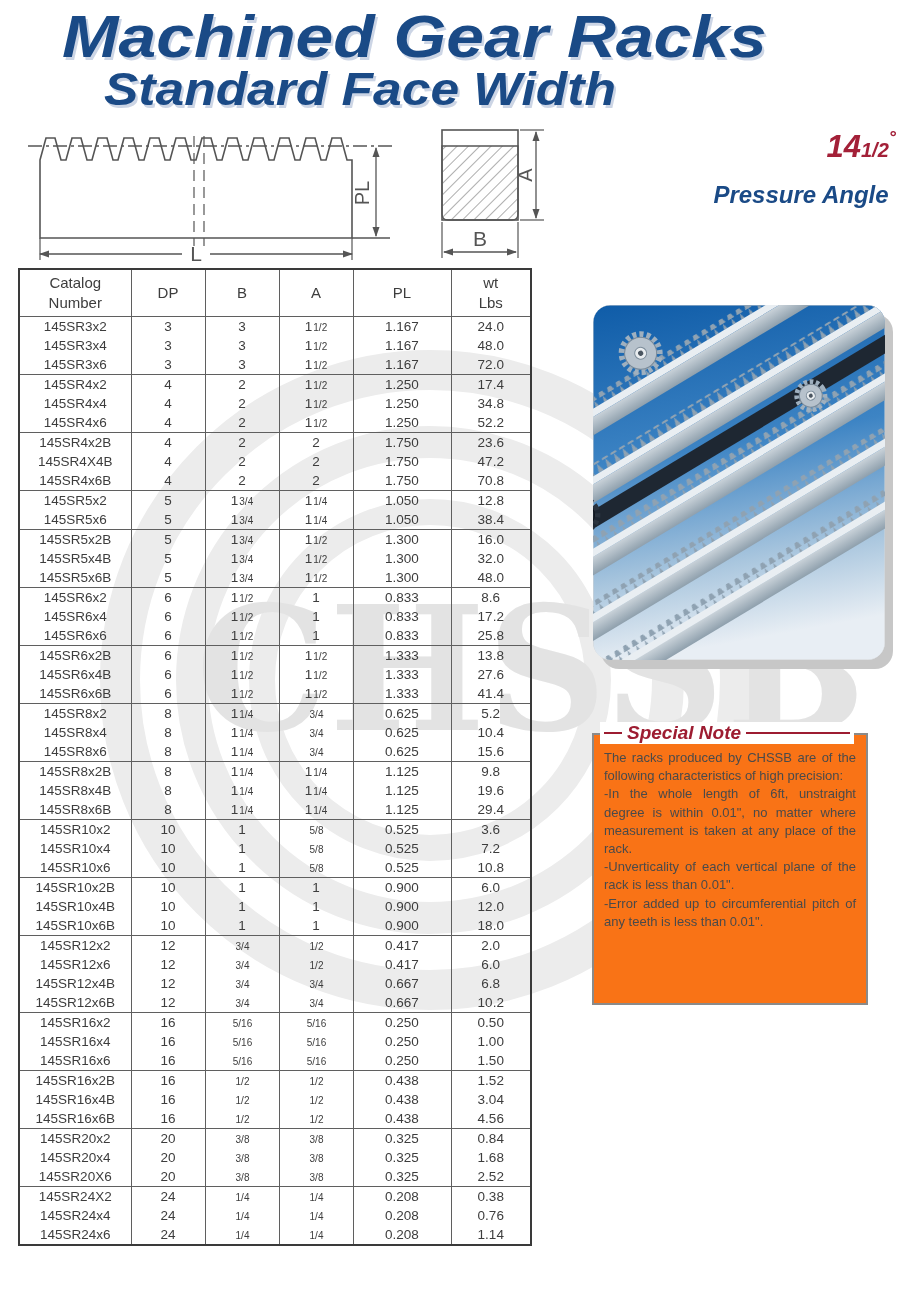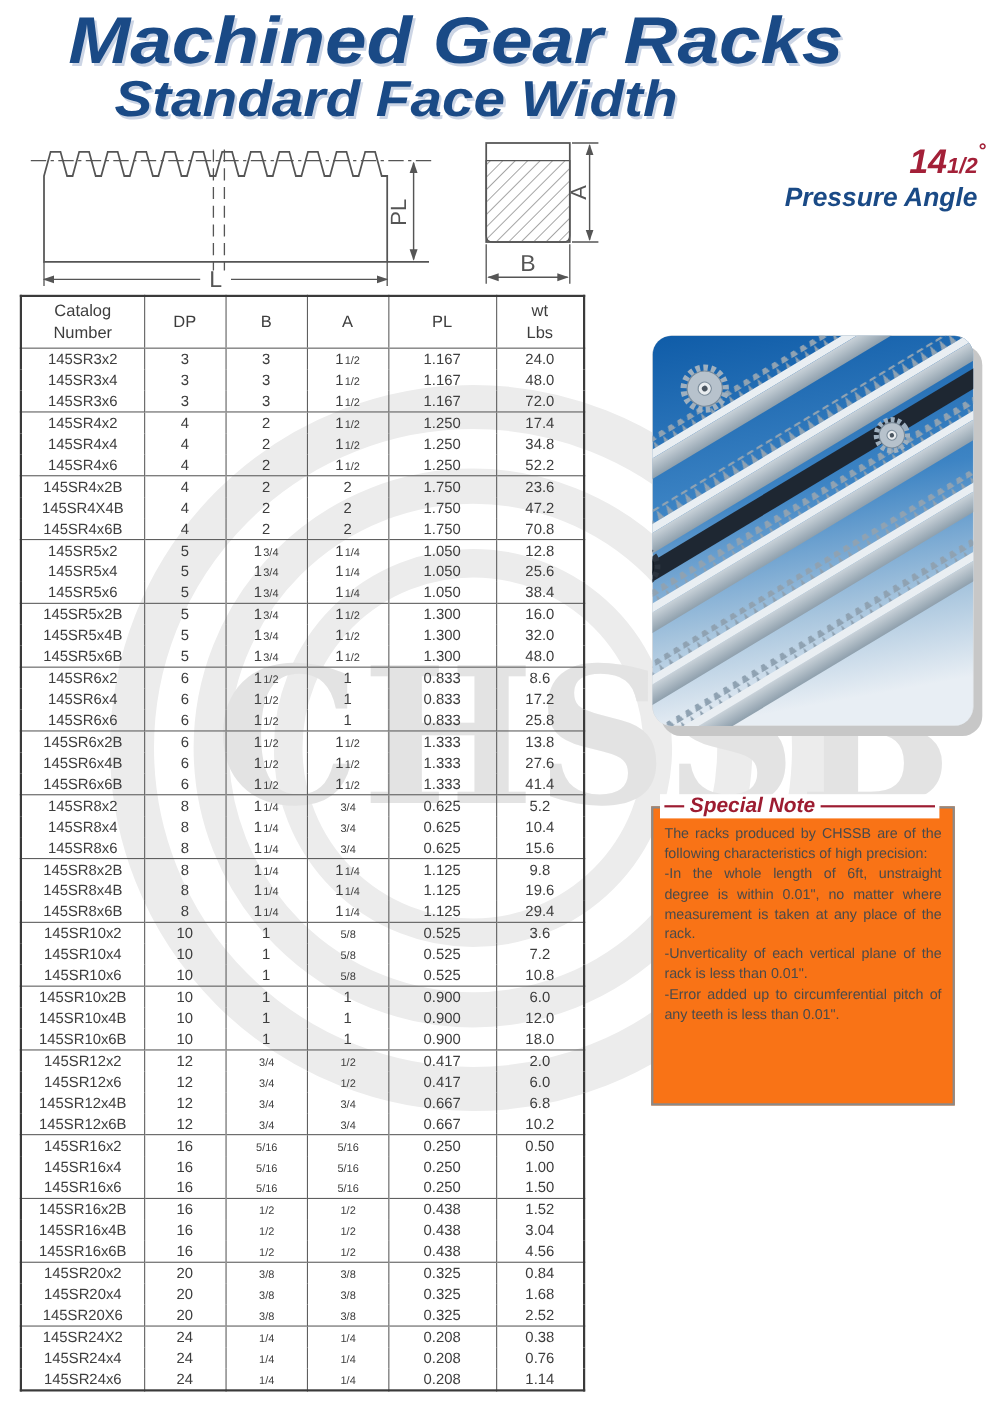--- a/index.html
+++ b/index.html
@@ -25,21 +25,21 @@
   
   .side-view{position:absolute;left:18px;top:116px;z-index:1;}
   .cross-section{position:absolute;left:430px;top:116px;z-index:1;}
   .draw-text{font-family:"Liberation Sans",sans-serif;fill:#555;}
 
   
   .pressure-block{position:absolute;left:706px;top:128px;width:190px;text-align:center;z-index:1;}
   .pa-value{font-style:italic;font-weight:bold;font-size:31px;color:#a32038;line-height:1;text-align:right;}
   .pa-frac{font-size:20px;}
   .pa-deg{font-size:18px;vertical-align:14px;}
-  .pa-label{margin-top:4px;font-style:italic;font-weight:bold;font-size:24px;color:#1a4a86;}
+  .pa-label{margin-top:19px;font-style:italic;font-weight:bold;font-size:24px;color:#1a4a86;}
 
   
   table.spec{position:absolute;left:18px;top:268px;z-index:1;border-collapse:collapse;
              table-layout:fixed;width:512px;background:transparent;}
   table.spec col:nth-child(1){width:112px;}
   table.spec col:nth-child(2){width:74px;}
   table.spec col:nth-child(3){width:74px;}
   table.spec col:nth-child(4){width:74px;}
   table.spec col:nth-child(5){width:98px;}
   table.spec col:nth-child(6){width:80px;}
@@ -237,28 +237,20 @@
           <td>1.750</td>
           <td>70.8</td>
         </tr>
         <tr class="g">
           <td>145SR5x2</td>
           <td>5</td>
           <td>1<span class="fr">3/4</span></td>
           <td>1<span class="fr">1/4</span></td>
           <td>1.050</td>
           <td>12.8</td>
-        </tr>
-        <tr>
-          <td>145SR5x4</td>
-          <td>5</td>
-          <td>1<span class="fr">3/4</span></td>
-          <td>1<span class="fr">1/4</span></td>
-          <td>1.050</td>
-          <td>25.6</td>
         </tr>
         <tr>
           <td>145SR5x6</td>
           <td>5</td>
           <td>1<span class="fr">3/4</span></td>
           <td>1<span class="fr">1/4</span></td>
           <td>1.050</td>
           <td>38.4</td>
         </tr>
         <tr class="g">

